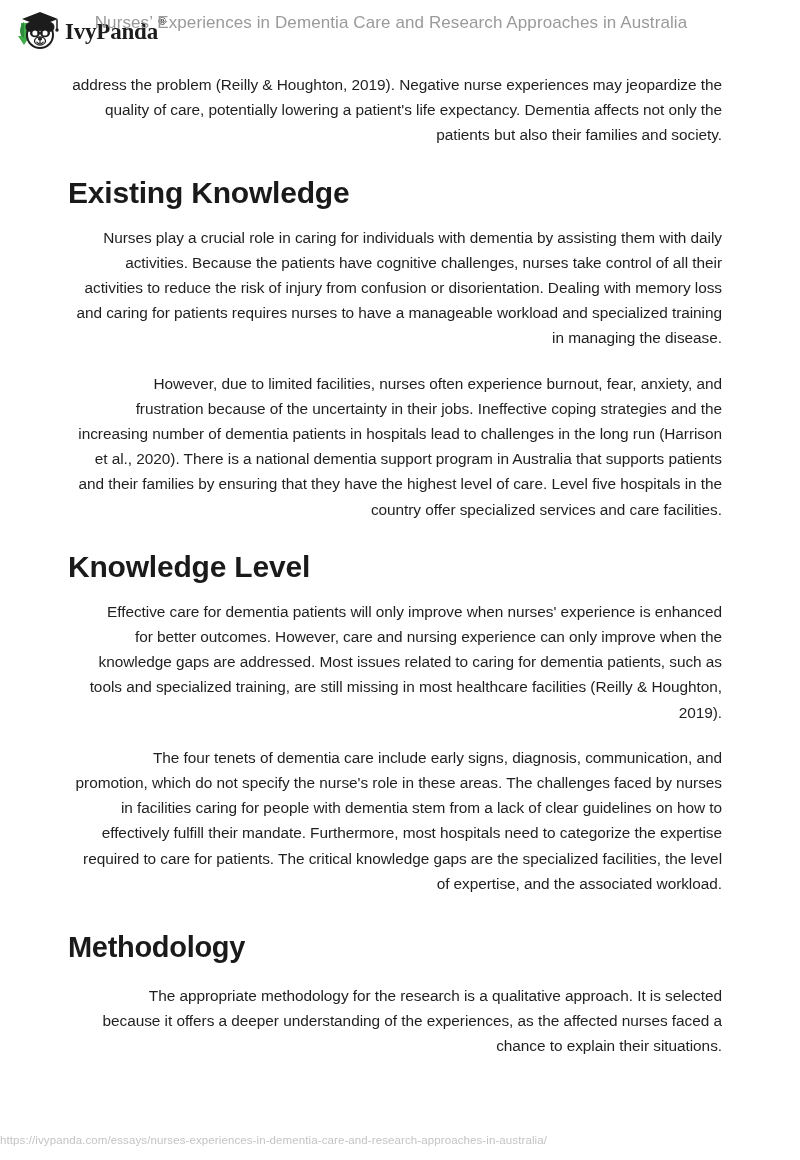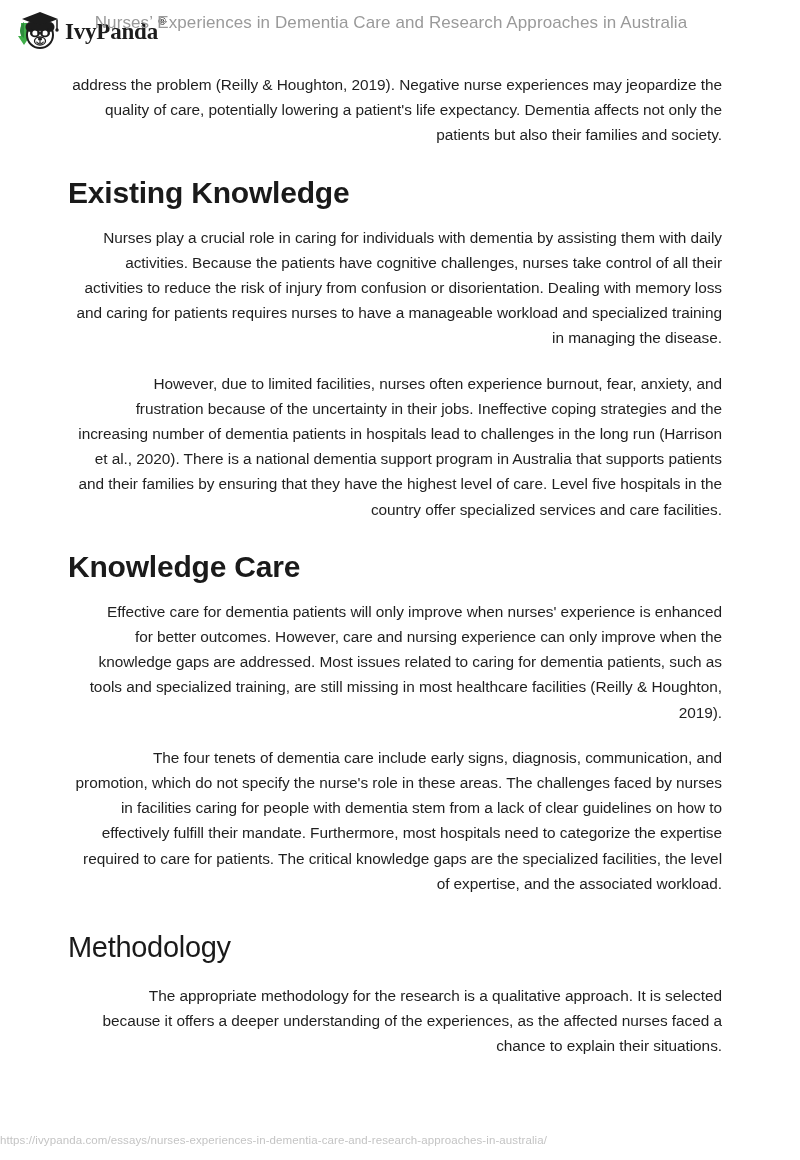--- a/index.html
+++ b/index.html
@@ -116,21 +116,21 @@
     font-size: 30px;
     font-weight: bold;
     color: #1a1a1a;
     margin: 27px 0 14px 0;
     line-height: 1.2;
     letter-spacing: -0.2px;
   }
 
   h1.section-heading-major {
     font-size: 29px;
-    font-weight: normal;
+    font-weight: bold;
     color: #1a1a1a;
     margin: 34px 0 18px 0;
     line-height: 1.2;
     letter-spacing: -0.3px;
   }
 
   
   .page-footer {
     position: absolute;
     left: 0;
@@ -187,21 +187,21 @@
   </div>
 
   <div class="content">
 
     <p class="body-text first-para">address the problem (Reilly &amp; Houghton, 2019). Negative nurse experiences may jeopardize the quality of care, potentially lowering a patient's life expectancy. Dementia affects not only the patients but also their families and society.</p>
 
     <h2 class="section-heading">Existing Knowledge</h2>
     <p class="body-text indent">Nurses play a crucial role in caring for individuals with dementia by assisting them with daily activities. Because the patients have cognitive challenges, nurses take control of all their activities to reduce the risk of injury from confusion or disorientation. Dealing with memory loss and caring for patients requires nurses to have a manageable workload and specialized training in managing the disease.</p>
     <p class="body-text indent">However, due to limited facilities, nurses often experience burnout, fear, anxiety, and frustration because of the uncertainty in their jobs. Ineffective coping strategies and the increasing number of dementia patients in hospitals lead to challenges in the long run (Harrison et al., 2020). There is a national dementia support program in Australia that supports patients and their families by ensuring that they have the highest level of care. Level five hospitals in the country offer specialized services and care facilities.</p>
 
-    <h2 class="section-heading">Knowledge Care</h2>
+    <h2 class="section-heading">Knowledge Level</h2>
     <p class="body-text indent">Effective care for dementia patients will only improve when nurses' experience is enhanced for better outcomes. However, care and nursing experience can only improve when the knowledge gaps are addressed. Most issues related to caring for dementia patients, such as tools and specialized training, are still missing in most healthcare facilities (Reilly &amp; Houghton, 2019).</p>
     <p class="body-text indent">The four tenets of dementia care include early signs, diagnosis, communication, and promotion, which do not specify the nurse's role in these areas. The challenges faced by nurses in facilities caring for people with dementia stem from a lack of clear guidelines on how to effectively fulfill their mandate. Furthermore, most hospitals need to categorize the expertise required to care for patients. The critical knowledge gaps are the specialized facilities, the level of expertise, and the associated workload.</p>
 
     <h1 class="section-heading-major">Methodology</h1>
     <p class="body-text indent">The appropriate methodology for the research is a qualitative approach. It is selected because it offers a deeper understanding of the experiences, as the affected nurses faced a chance to explain their situations.</p>
 
   </div>
 
   <div class="page-footer">
     <a class="footer-url" href="#">https://ivypanda.com/essays/nurses-experiences-in-dementia-care-and-research-approaches-in-australia/</a>

